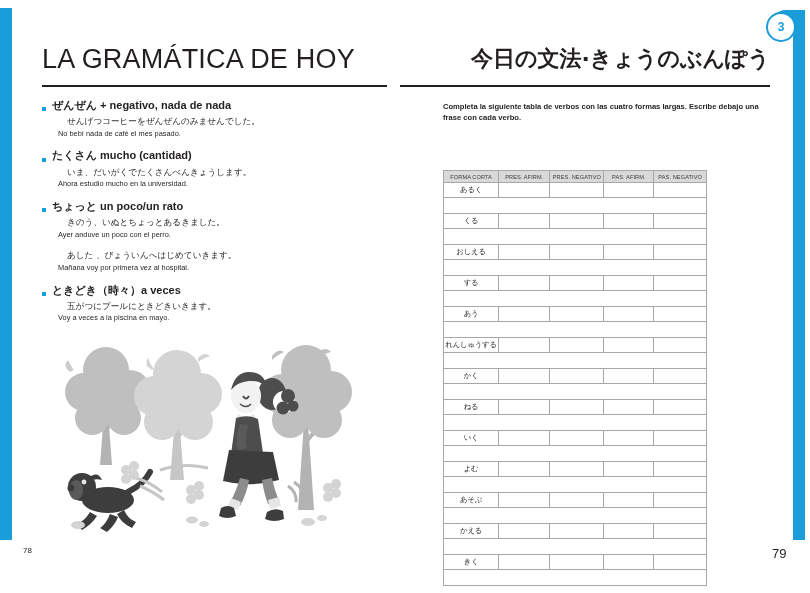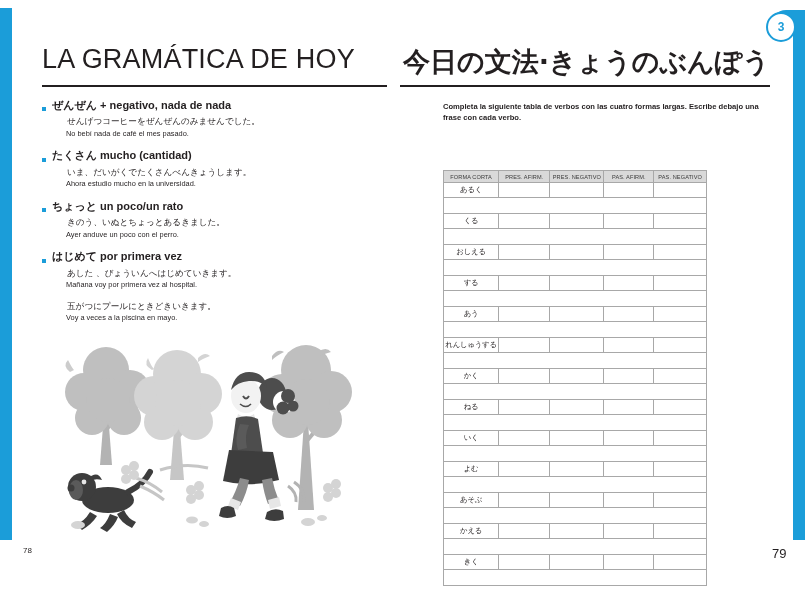--- a/index.html
+++ b/index.html
@@ -85,21 +85,21 @@
     font-size: 27px;
     font-weight: normal;
     letter-spacing: 0.2px;
     white-space: nowrap;
     color: #231f20;
   }
   .heading-right {
     position: absolute;
     right: 40px;
     top: 44px;
-    font-size: 27px;
+    font-size: 22px;
     font-weight: bold;
     white-space: nowrap;
     color: #231f20;
     font-family: "DejaVu Sans", sans-serif;
   }
   .rule-left {
     position: absolute;
     left: 42px;
     top: 85px;
     width: 345px;
@@ -146,21 +146,21 @@
     font-size: 8.6px;
     line-height: 1.45;
     color: #231f20;
     margin-left: 25px;
     font-family: "DejaVu Sans", sans-serif;
   }
   .g-es {
     font-size: 7.4px;
     line-height: 1.45;
     color: #231f20;
-    margin-left: 24px;
+    margin-left: 16px;
     margin-top: 1px;
   }
 
   
   .illustration {
     position: absolute;
     left: 40px;
     top: 330px;
     width: 350px;
     height: 205px;
@@ -266,28 +266,28 @@
       </div>
       <div class="g-item">
         <div class="g-title">
           <span class="g-bullet"></span>
           <span>ちょっと un poco/un rato</span>
         </div>
         <div class="g-jp">きのう、いぬとちょっとあるきました。</div>
         <div class="g-es">Ayer anduve un poco con el perro.</div>
       </div>
       <div class="g-item">
-        <div class="g-title">
-          <span class="g-bullet"></span>
-          <span>はじめて por primera vez</span>
-        </div>
         <div class="g-jp">あした 、びょういんへはじめていきます。</div>
         <div class="g-es">Mañana voy por primera vez al hospital.</div>
       </div>
       <div class="g-item">
+        <div class="g-title">
+          <span class="g-bullet"></span>
+          <span>ときどき（時々）a veces</span>
+        </div>
         <div class="g-jp">五がつにプールにときどきいきます。</div>
         <div class="g-es">Voy a veces a la piscina en mayo.</div>
       </div>
     </div>
 
   <svg class="illustration" viewBox="0 0 350 205">
 
     <g>
       <path d="M60 135 L66 58 L72 135 Z" fill="#b3b3b3"></path>
       <path d="M66 90 L50 72 M66 100 L82 80" stroke="#b3b3b3" stroke-width="4" fill="none"></path>

